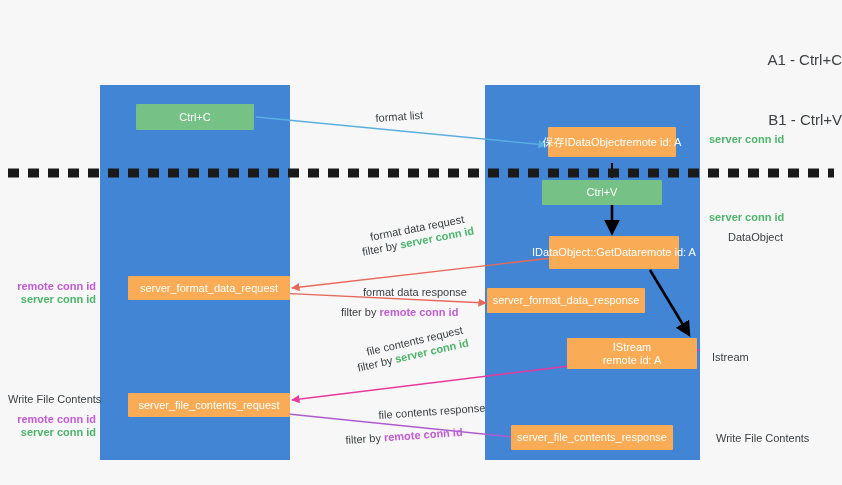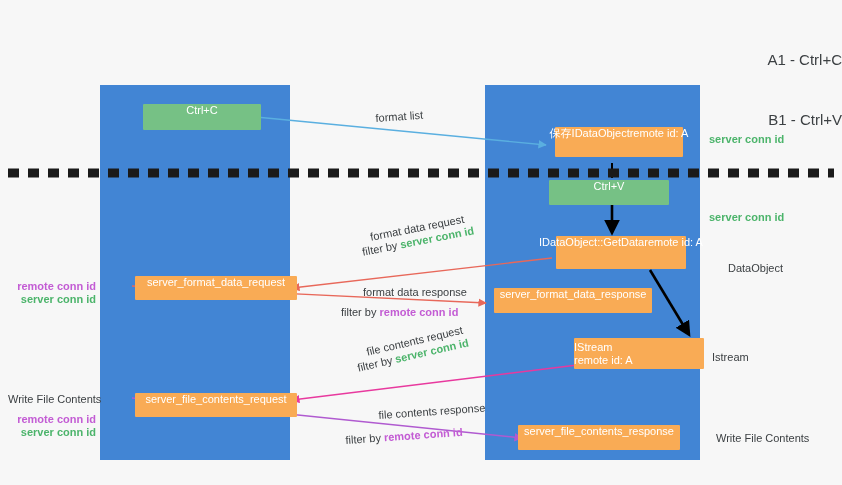--- a/index.html
+++ b/index.html
@@ -21,23 +21,23 @@
   
   .colhead{
     position:absolute;text-align:center;font-size:11.5px;line-height:14px;
     color:#3c4043;white-space:pre;
   }
   
   .lane{position:absolute;background:#4285d4;}
   
   .node{
     position:absolute;box-sizing:border-box;
-    display:flex;align-items:flex-start;justify-content:center;
+    display:flex;align-items:center;justify-content:center;
     text-align:center;color:#ffffff;font-size:11px;line-height:13px;
-    white-space:pre;border-radius:1px;margin-left:7px;
+    white-space:pre;border-radius:1px;
   }
   .node.green{background:#76c185;}
   .node.orange{background:#f9ab55;}
   
   .lbl{position:absolute;font-size:11px;line-height:14px;white-space:pre;color:#3c4043;}
   .lbl.green{color:#4cb46b;font-weight:bold;}
   .lbl.purple{color:#c35cd4;font-weight:bold;}
   .lbl.rot-a{transform:rotate(-11deg);transform-origin:left top;}
   .lbl.rot-b{transform:rotate(-13deg);transform-origin:left top;}
   .lbl.rot-c{transform:rotate(-4deg);transform-origin:left top;}
@@ -154,21 +154,21 @@
   <div class="lbl" style="left:341px;top:305px;"><span>filter by </span><span class="lbl purple" style="position:static;">remote conn id</span></div>
 
   <div class="lbl rot-b" style="left:365px;top:345px;">file contents request</div>
   <div class="lbl rot-b" style="left:356px;top:361px;"><span>filter by </span><span class="lbl green" style="position:static;">server conn id</span></div>
 
   <div class="lbl rot-c" style="left:378px;top:408px;">file contents response</div>
   <div class="lbl rot-c" style="left:345px;top:433px;"><span>filter by </span><span class="lbl purple" style="position:static;">remote conn id</span></div>
 
   <div class="lbl green" style="left:709px;top:132px;">server conn id</div>
   <div class="lbl green" style="left:709px;top:210px;">server conn id</div>
-  <div class="lbl" style="left:712px;top:261px;padding-left:16px;">DataObject</div>
+  <div class="lbl" style="left:712px;top:230px;padding-left:16px;">DataObject</div>
   <div class="lbl" style="left:712px;top:350px;">Istream</div>
   <div class="lbl" style="left:716px;top:431px;">Write File Contents</div>
 
   <div class="lbl purple right" style="left:0px;top:279px;width:96px;">remote conn id</div>
   <div class="lbl green right" style="left:0px;top:292px;width:96px;">server conn id</div>
 
   <div class="lbl" style="left:8px;top:392px;">Write File Contents</div>
   <div class="lbl purple right" style="left:0px;top:412px;width:96px;">remote conn id</div>
   <div class="lbl green right" style="left:0px;top:425px;width:96px;">server conn id</div>
 

